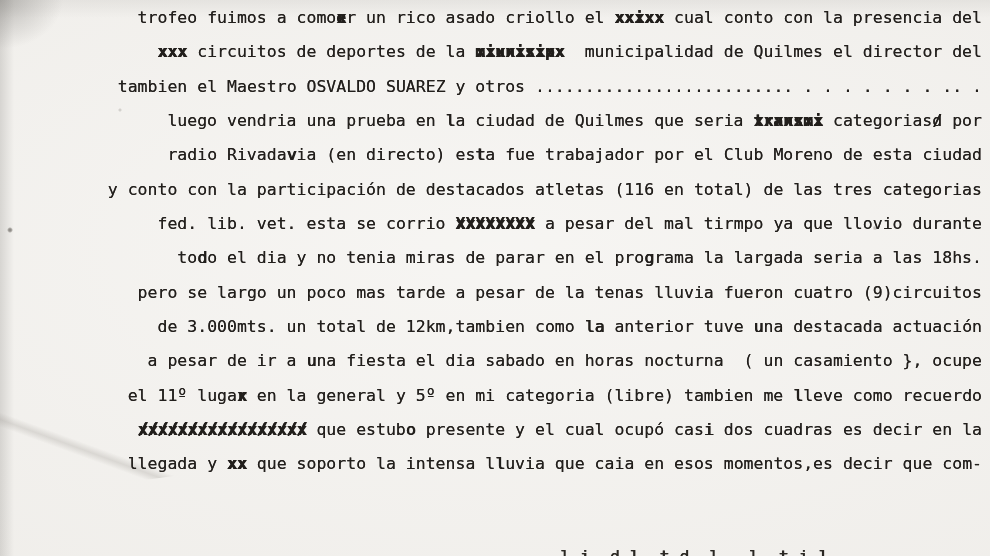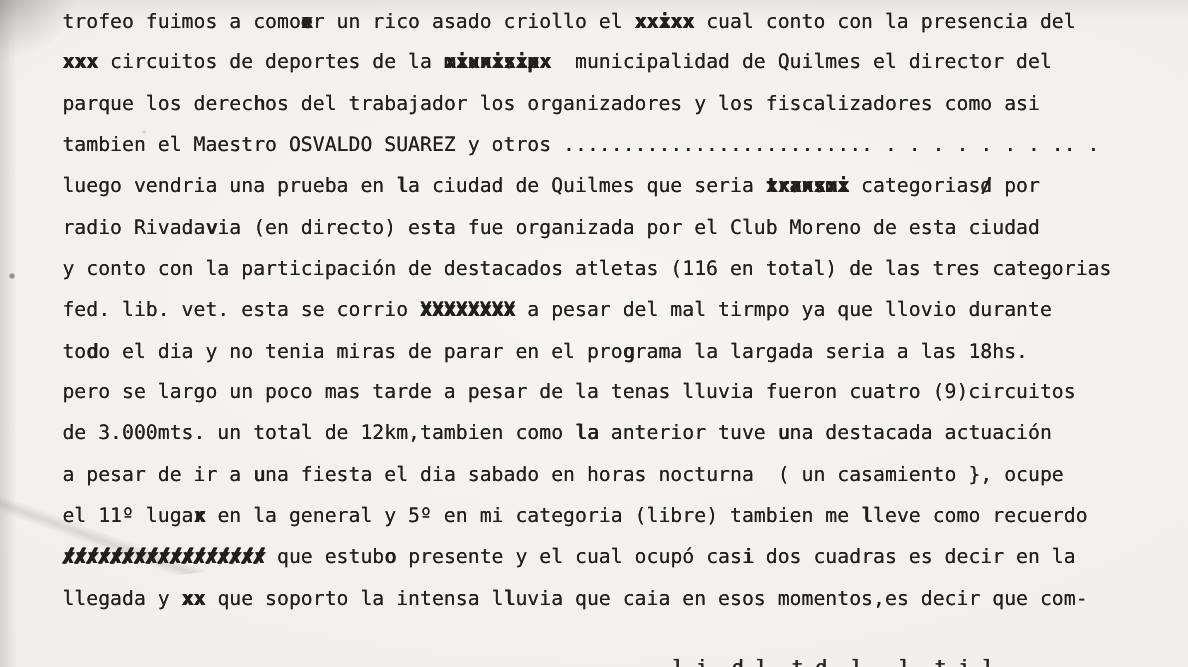--- a/index.html
+++ b/index.html
@@ -22,29 +22,29 @@
     background:linear-gradient(28deg, rgba(255,255,255,0) 46%, rgba(160,156,150,0.30) 50%, rgba(255,255,255,0) 54%);
     transform:rotate(-8deg);
     pointer-events:none;
   }
   .text-block{
     position:absolute;left:52px;top:1px;width:930px;
     font-size:16.5px;
     color:#221f1c;
     text-shadow:0 0 0.5px rgba(34,31,28,0.85);
   }
-  .line{height:34.35px;line-height:34.35px;white-space:pre;}
+  .line{height:34.35px;line-height:34.35px;white-space:pre;text-align:right;}
   .seg{position:relative;display:inline-block;white-space:pre;}
   .seg-b{text-shadow:0.8px 0 0 currentColor, 0 0 0.5px rgba(34,31,28,0.85);}
   .seg-x{font-weight:bold;}
   .seg-x::after{
     content:attr(data-over);position:absolute;left:0;top:0;
     font-weight:bold;text-shadow:0.7px 0 0 currentColor;
   }
-  .seg-s{font-weight:bold;text-shadow:0.9px 0 0 currentColor;font-style:italic;}
+  .seg-s{font-weight:bold;text-shadow:0.9px 0 0 currentColor;}
   .seg-s::after{
     content:attr(data-over);position:absolute;left:0.5px;top:-1px;
     font-weight:bold;text-shadow:1px 0 0 currentColor, -0.7px 0.5px 0 currentColor;
   }
   .seg-sl::after{
     content:attr(data-over);position:absolute;left:0;top:0;
     font-weight:bold;
   }
   .partial-line{
     position:absolute;left:560px;top:548.5px;height:8px;width:420px;
@@ -55,24 +55,23 @@
   }
 </style>
 </head>
 <body>
 
 <div class="paper">
   <div class="crease"></div>
   <div class="text-block" id="text-block">
       <div class="line"><span class="seg seg-n">trofeo fuimos a como</span><span class="seg seg-x" data-over="x">e</span><span class="seg seg-n">r un rico asado criollo el </span><span class="seg seg-x" data-over="xxxxx">xxixx</span><span class="seg seg-n"> cual conto con la presencia del</span></div>
       <div class="line"><span class="seg seg-x" data-over="xxx">xxx</span><span class="seg seg-n"> circuitos de deportes de la </span><span class="seg seg-x" data-over="xxxxxxxxx">miunisipx</span><span class="seg seg-n">  municipalidad de Quilmes el director del</span></div>
-      <div class="line"><span class="seg seg-n">parque los derec</span><span class="seg seg-b">h</span><span class="seg seg-n">os del trabajador los organizadores y los fiscalizadores como asi</span></div>
       <div class="line"><span class="seg seg-n">tambien el Maestro OSVALDO SUAREZ y otros .......................... . . . . . . . .. .</span></div>
       <div class="line"><span class="seg seg-n">luego vendria una prueba en </span><span class="seg seg-b">l</span><span class="seg seg-n">a ciudad de Quilmes que seria </span><span class="seg seg-x" data-over="xxxxxxx">transmi</span><span class="seg seg-n"> categorias</span><span class="seg seg-sl" data-over="/">d</span><span class="seg seg-n"> por</span></div>
-      <div class="line"><span class="seg seg-n">radio Rivada</span><span class="seg seg-b">v</span><span class="seg seg-n">ia (en directo) es</span><span class="seg seg-b">t</span><span class="seg seg-n">a fue organizada por el Club Moreno de esta ciudad</span></div>
+      <div class="line"><span class="seg seg-n">radio Rivada</span><span class="seg seg-b">v</span><span class="seg seg-n">ia (en directo) es</span><span class="seg seg-b">t</span><span class="seg seg-n">a fue trabajador por el Club Moreno de esta ciudad</span></div>
       <div class="line"><span class="seg seg-n">y conto con la participación de destacados atletas (116 en total) de las tres categorias</span></div>
       <div class="line"><span class="seg seg-n">fed. lib. vet. esta se corrio </span><span class="seg seg-x" data-over="xxxxxxxx">XXXXXXXX</span><span class="seg seg-n"> a pesar del mal tirmpo ya que llovio durante</span></div>
       <div class="line"><span class="seg seg-n">to</span><span class="seg seg-b">d</span><span class="seg seg-n">o el dia y no tenia miras de parar en el pro</span><span class="seg seg-b">g</span><span class="seg seg-n">rama la largada seria a las 18hs.</span></div>
       <div class="line"><span class="seg seg-n">pero se largo un poco mas tarde a pesar de la tenas lluvia fueron cuatro (9)circuitos</span></div>
       <div class="line"><span class="seg seg-n">de 3.000mts. un total de 12km,tambien como </span><span class="seg seg-b">la</span><span class="seg seg-n"> anterior tuve </span><span class="seg seg-b">u</span><span class="seg seg-n">na destacada actuación</span></div>
       <div class="line"><span class="seg seg-n">a pesar de ir a </span><span class="seg seg-b">u</span><span class="seg seg-n">na fiesta el dia sabado en horas nocturna  ( un casamiento }, ocupe</span></div>
       <div class="line"><span class="seg seg-n">el 11º luga</span><span class="seg seg-x" data-over="x">r</span><span class="seg seg-n"> en la general y 5º en mi categoria (libre) tambien me </span><span class="seg seg-b">l</span><span class="seg seg-n">leve como recuerdo</span></div>
       <div class="line"><span class="seg seg-s" data-over="/////////////////">xxxxxxxxxxxxxxxxx</span><span class="seg seg-n"> que estub</span><span class="seg seg-b">o</span><span class="seg seg-n"> presente y el cual ocupó cas</span><span class="seg seg-b">i</span><span class="seg seg-n"> dos cuadras es decir en la</span></div>
       <div class="line"><span class="seg seg-n">llegada y </span><span class="seg seg-x" data-over="xx">xx</span><span class="seg seg-n"> que soporto la intensa l</span><span class="seg seg-b">l</span><span class="seg seg-n">uvia que caia en esos momentos,es decir que com-</span></div>
     </div>

